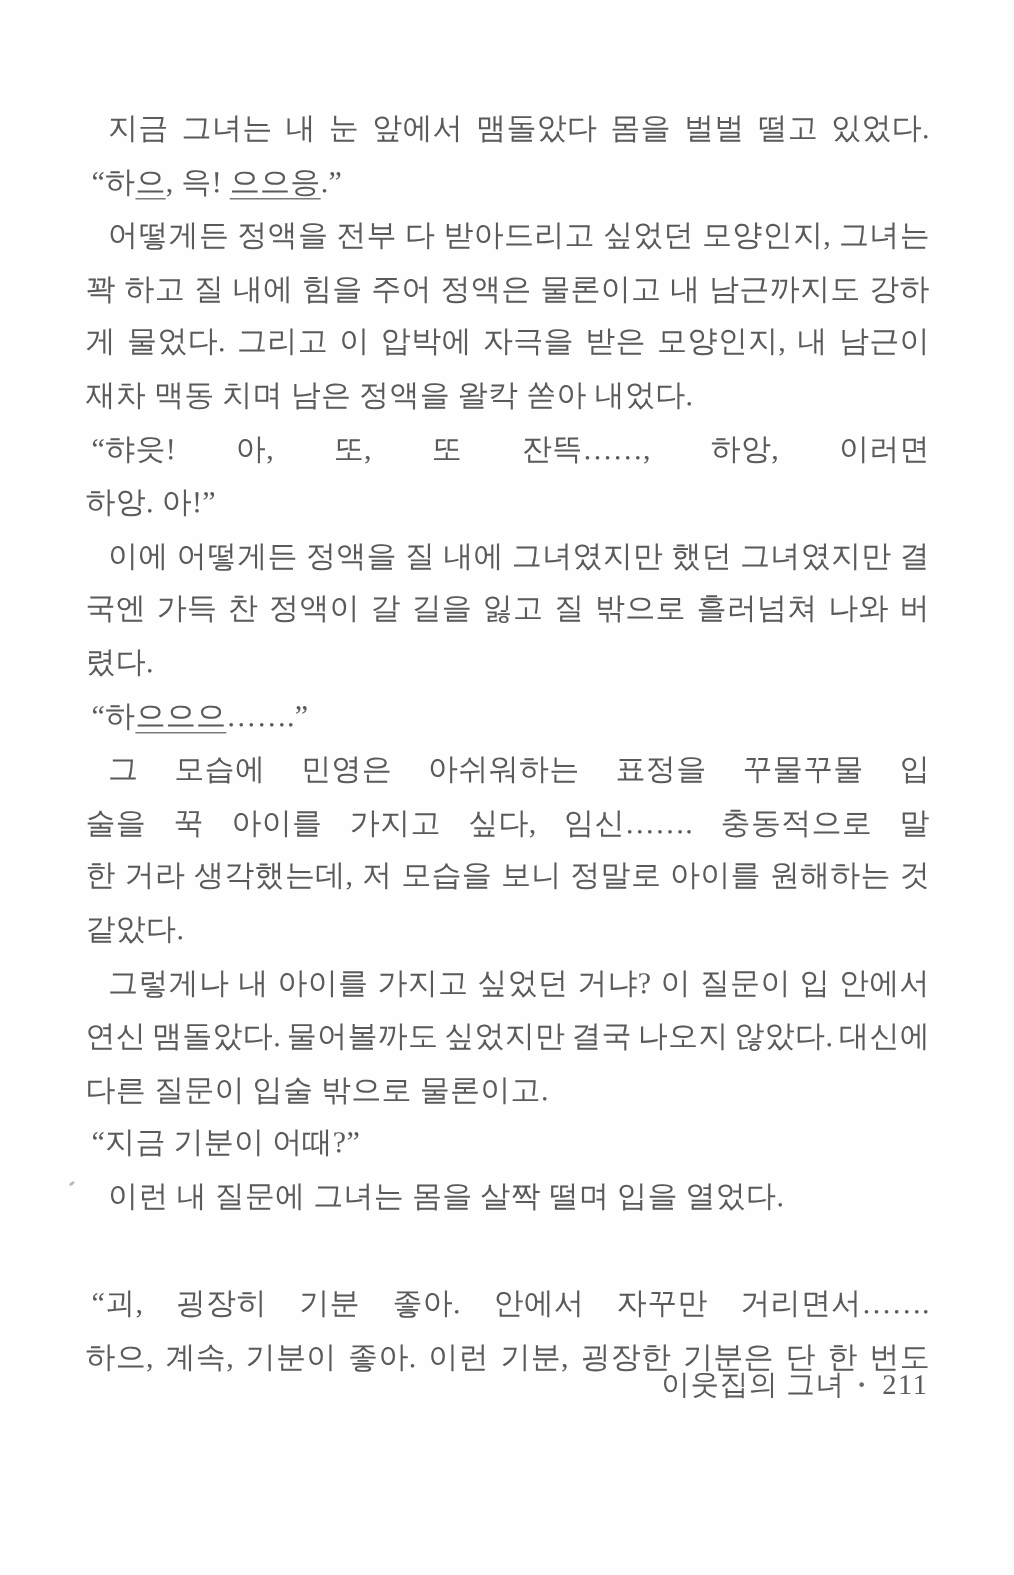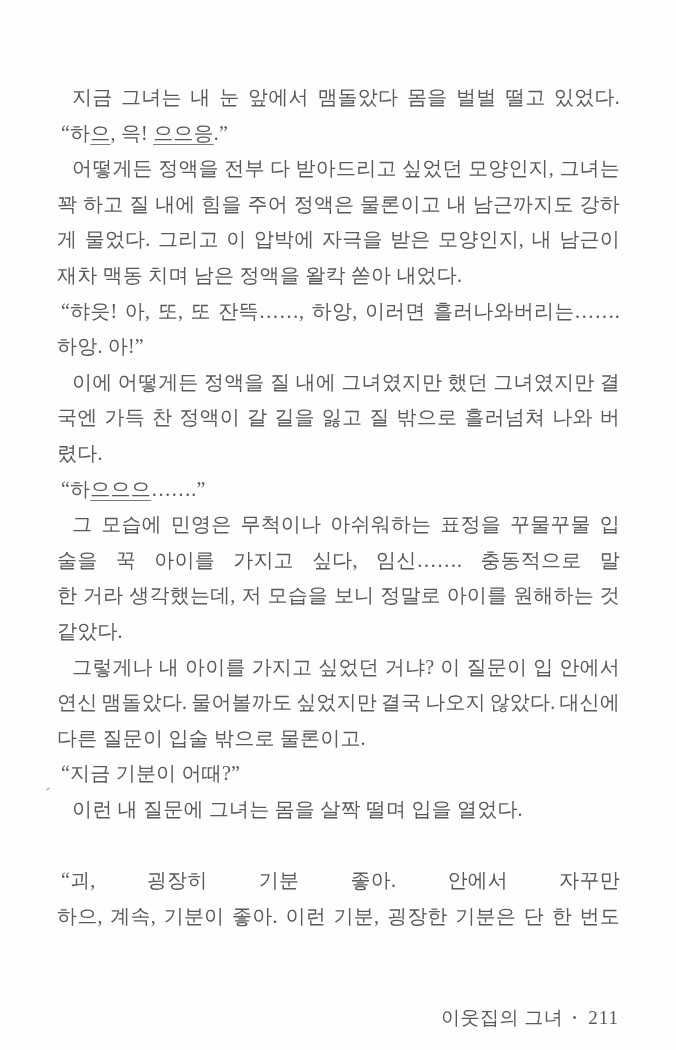--- a/index.html
+++ b/index.html
@@ -12,21 +12,21 @@
     width: 676px;
     height: 1050px;
     background: #fefefe;
     overflow: hidden;
     font-family: "Liberation Serif", "DejaVu Serif", serif;
     color: #5a5a5a;
   }
   .body-text {
     position: absolute;
     left: 57px;
-    top: 80px;
+    top: 69px;
     width: 563px;
     font-size: 20px;
     line-height: 35.6px;
   }
   .line {
     height: 35.6px;
     white-space: nowrap;
     letter-spacing: 0.2px;
   }
   .line.fill {
@@ -38,21 +38,21 @@
   .ind-quote { padding-left: 4px; }
   .u {
     text-decoration: underline;
     text-underline-offset: 4px;
     text-decoration-thickness: 1px;
     text-decoration-color: #7a7a7a;
   }
   .blank { height: 35.6px; }
   .footer {
     position: absolute;
-    top: 1005px;
+    top: 910px;
     right: 57px;
     font-size: 19px;
     color: #5a5a5a;
     letter-spacing: 0.5px;
     white-space: nowrap;
   }
   .footer .sep {
     display: inline-block;
     font-size: 13px;
     margin: 0 11px 0 9px;
@@ -128,21 +128,20 @@
       </div>
       <div class="line"><span>재차 맥동 치며 남은 정액을 왈칵 쏟아 내었다.</span></div>
       <div class="line fill ind-quote">
         <span>“햐읏!</span>
         <span>아,</span>
         <span>또,</span>
         <span>또</span>
         <span>잔뜩……,</span>
         <span>하앙,</span>
         <span>이러면</span>
-        <span>흘러나와버리는…….</span>
       </div>
       <div class="line"><span>하앙. 아!”</span></div>
       <div class="line fill ind-para">
         <span>이에</span>
         <span>어떻게든</span>
         <span>정액을</span>
         <span>질</span>
         <span>내에</span>
         <span>그녀였지만</span>
         <span>했던</span>
@@ -162,21 +161,20 @@
         <span>흘러넘쳐</span>
         <span>나와</span>
         <span>버</span>
       </div>
       <div class="line"><span>렸다.</span></div>
       <div class="line ind-quote"><span>“하</span><span class="u">으으으</span><span>…….”</span></div>
       <div class="line fill ind-para">
         <span>그</span>
         <span>모습에</span>
         <span>민영은</span>
-        <span>무척이나</span>
         <span>아쉬워하는</span>
         <span>표정을</span>
         <span>꾸물꾸물</span>
         <span>입</span>
       </div>
       <div class="line fill">
         <span>술을</span>
         <span>꾹</span>
         <span>아이를</span>
         <span>가지고</span>
@@ -224,20 +222,21 @@
       <div class="line ind-quote"><span>“지금 기분이 어때?”</span></div>
       <div class="line ind-para"><span>이런 내 질문에 그녀는 몸을 살짝 떨며 입을 열었다.</span></div>
       <div class="blank"></div>
       <div class="line fill ind-quote">
         <span>“괴,</span>
         <span>굉장히</span>
         <span>기분</span>
         <span>좋아.</span>
         <span>안에서</span>
         <span>자꾸만</span>
+        <span>거리면서…….</span>
       </div>
       <div class="line fill">
         <span>하으,</span>
         <span>계속,</span>
         <span>기분이</span>
         <span>좋아.</span>
         <span>이런</span>
         <span>기분,</span>
         <span>굉장한</span>
         <span>기분은</span>

